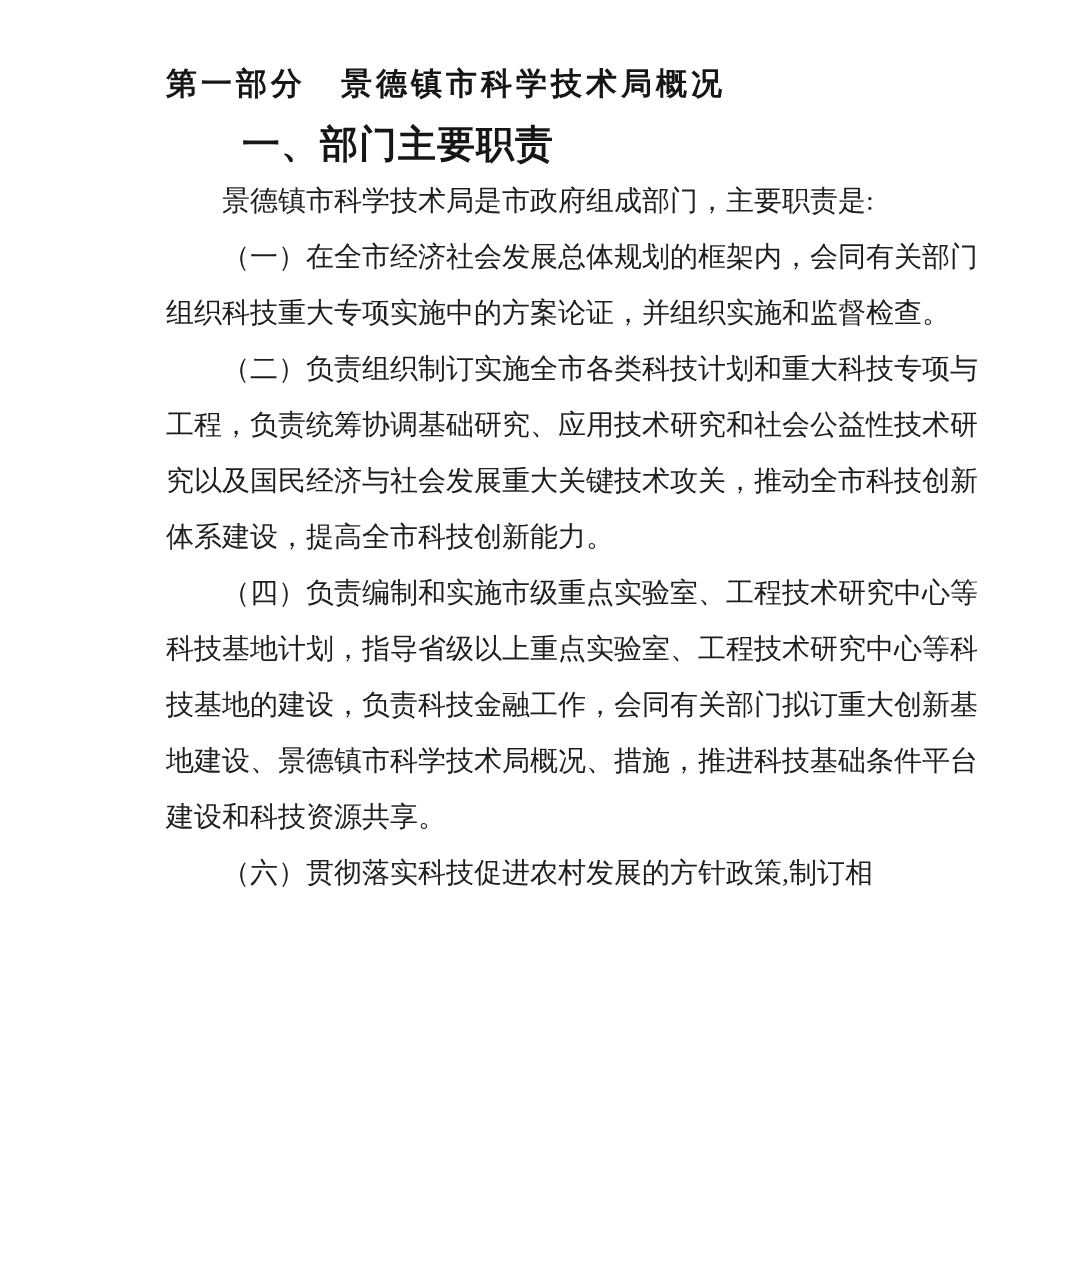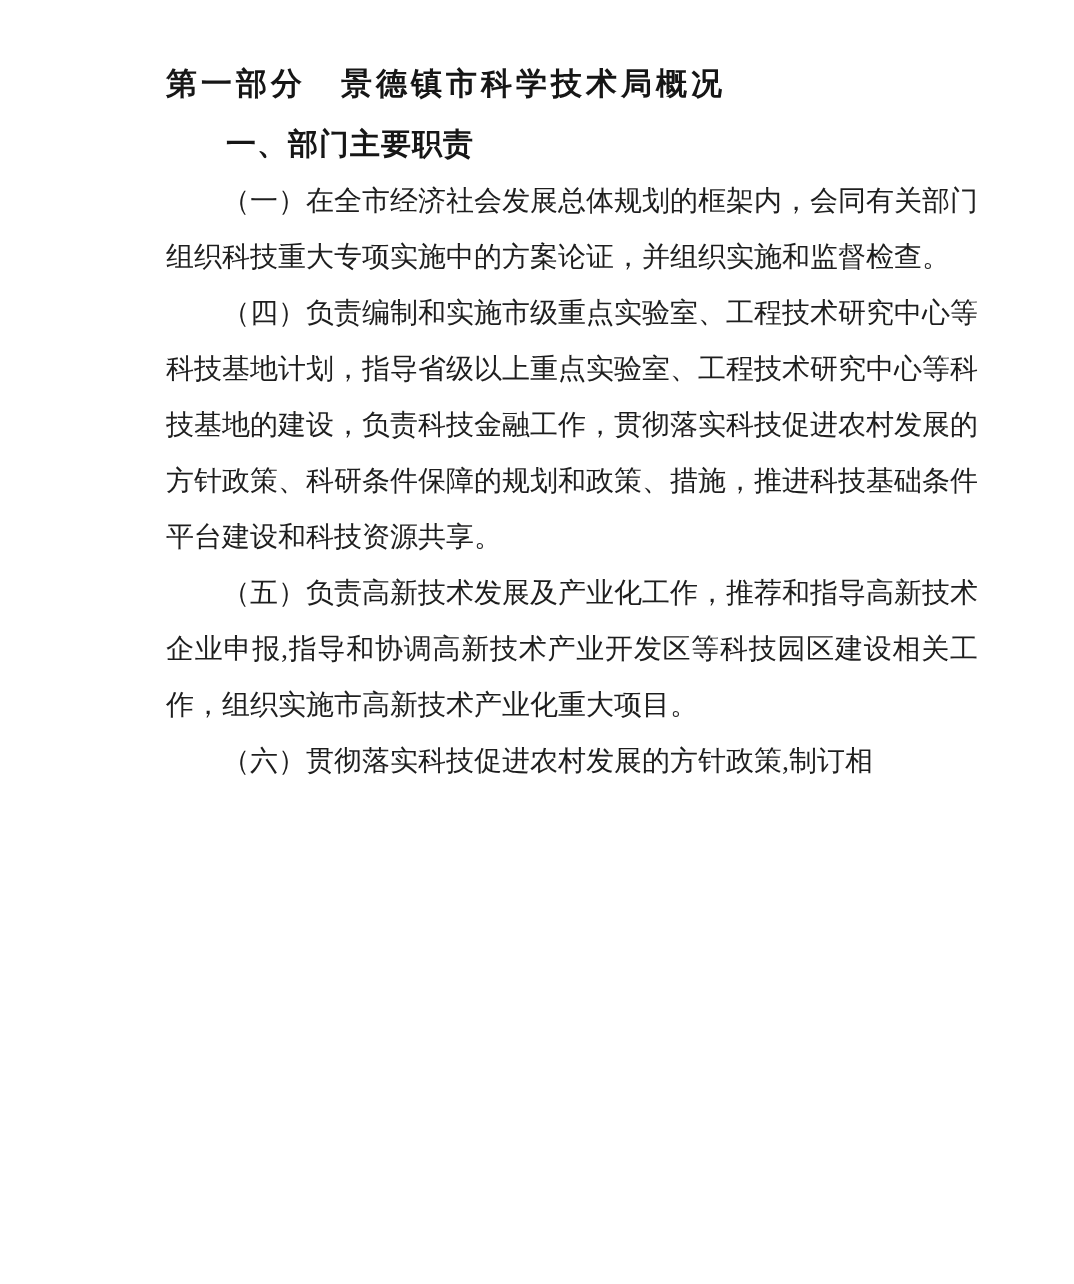--- a/index.html
+++ b/index.html
@@ -26,21 +26,21 @@
     font-size: 31px;
     line-height: 36px;
     letter-spacing: 4px;
     margin: 0 0 26px 0;
     white-space: pre;
     color: #161616;
   }
   .section-heading {
     font-family: "Liberation Sans", "DejaVu Sans", sans-serif;
     font-weight: bold;
-    font-size: 30px;
+    font-size: 38px;
     line-height: 32px;
     letter-spacing: 1px;
     text-indent: 2em;
     margin: 0 0 13px 0;
     color: #161616;
   }
   .body-text p {
     font-family: "Liberation Serif", "DejaVu Serif", serif;
     font-size: 28px;
     line-height: 56px;
@@ -54,19 +54,20 @@
 </head>
 <body>
 
 <div class="page">
 
   <h1 class="doc-title">第一部分　景德镇市科学技术局概况</h1>
 
   <h2 class="section-heading">一、部门主要职责</h2>
 
   <div class="body-text">
+    <p>景德镇市科学技术局是市政府组成部门，主要职责是:</p>
     <p>（一）在全市经济社会发展总体规划的框架内，会同有关部门组织科技重大专项实施中的方案论证，并组织实施和监督检查。</p>
-    <p>（四）负责编制和实施市级重点实验室、工程技术研究中心等科技基地计划，指导省级以上重点实验室、工程技术研究中心等科技基地的建设，负责科技金融工作，贯彻落实科技促进农村发展的方针政策、科研条件保障的规划和政策、措施，推进科技基础条件平台建设和科技资源共享。</p>
-    <p>（五）负责高新技术发展及产业化工作，推荐和指导高新技术企业申报,指导和协调高新技术产业开发区等科技园区建设相关工作，组织实施市高新技术产业化重大项目。</p>
+    <p>（二）负责组织制订实施全市各类科技计划和重大科技专项与工程，负责统筹协调基础研究、应用技术研究和社会公益性技术研究以及国民经济与社会发展重大关键技术攻关，推动全市科技创新体系建设，提高全市科技创新能力。</p>
+    <p>（四）负责编制和实施市级重点实验室、工程技术研究中心等科技基地计划，指导省级以上重点实验室、工程技术研究中心等科技基地的建设，负责科技金融工作，会同有关部门拟订重大创新基地建设、景德镇市科学技术局概况、措施，推进科技基础条件平台建设和科技资源共享。</p>
     <p>（六）贯彻落实科技促进农村发展的方针政策,制订相</p>
   </div>
 
 </div>
 
 </body></html>

